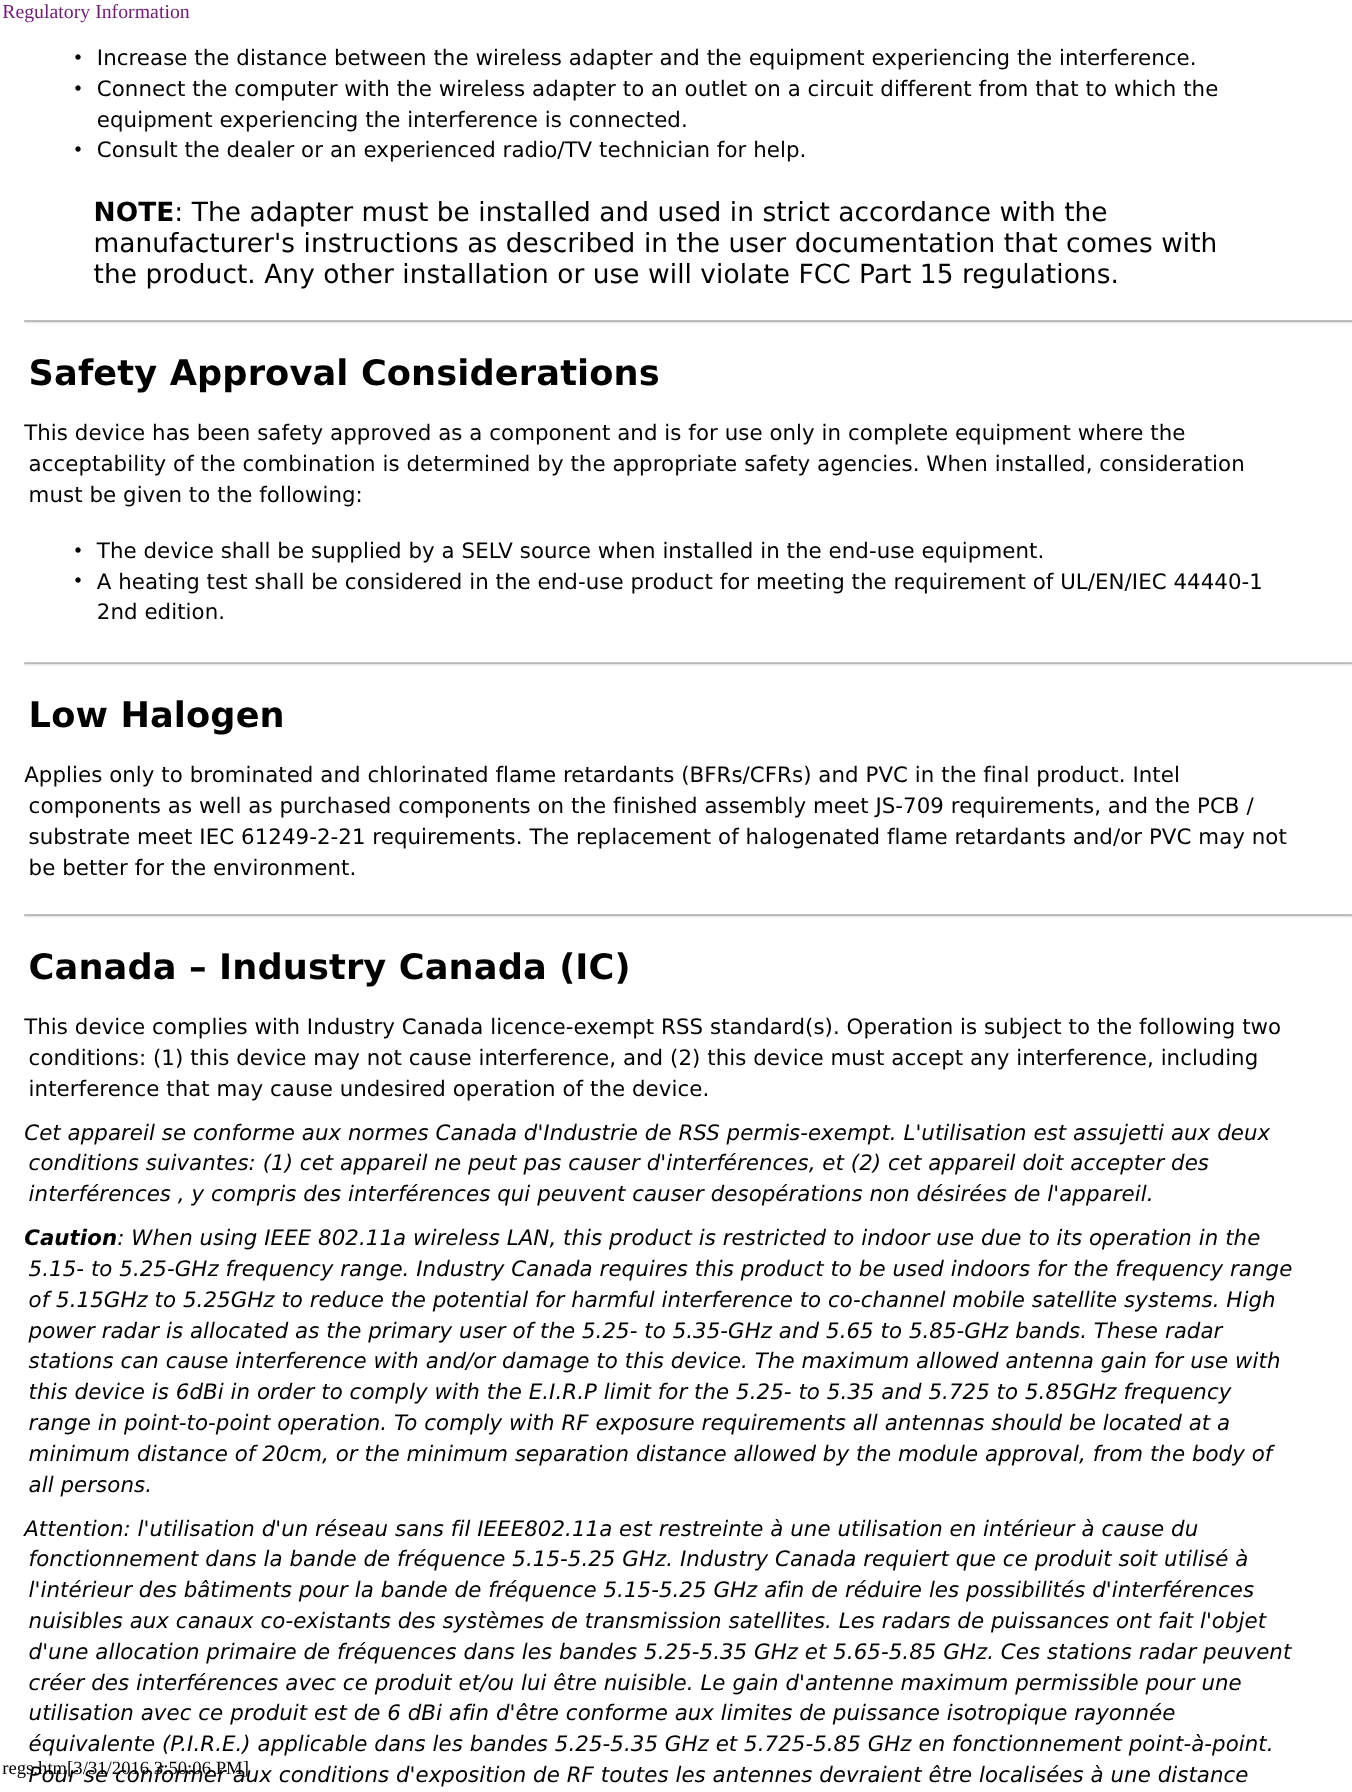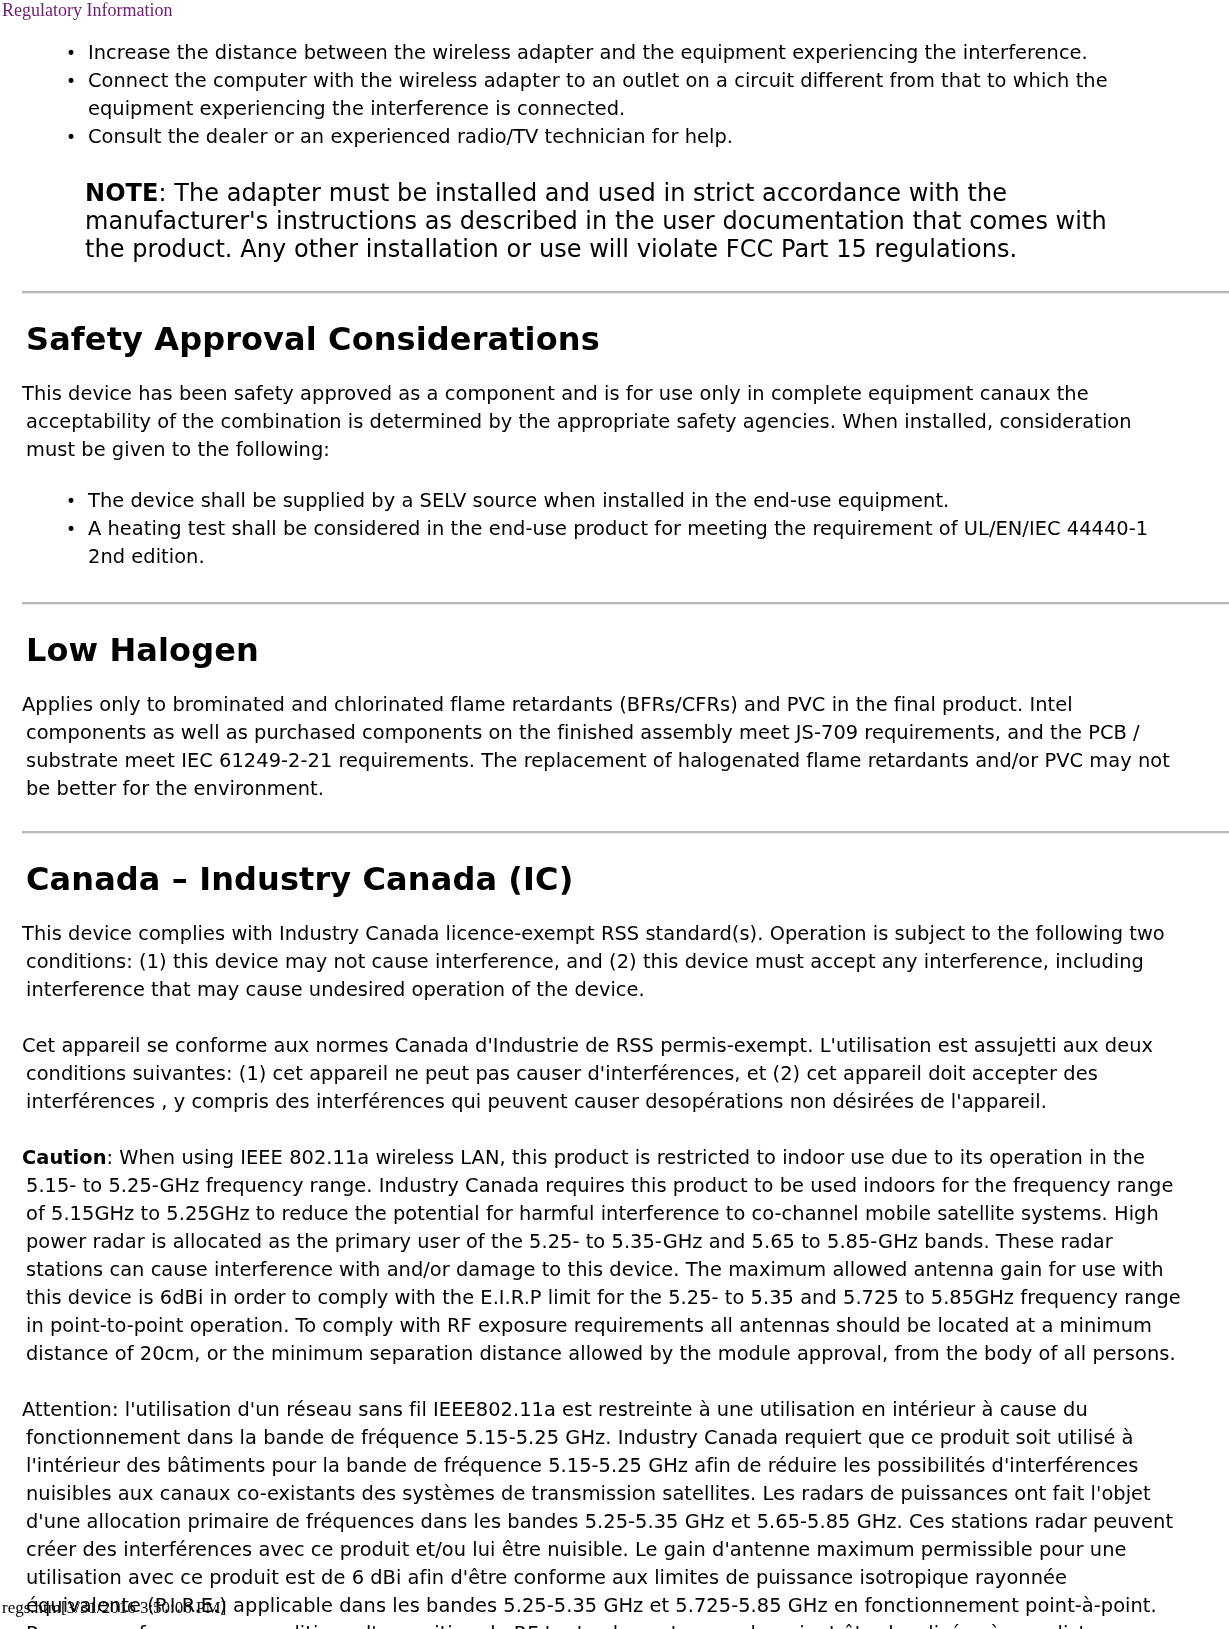--- a/index.html
+++ b/index.html
@@ -49,21 +49,21 @@
 
   
   p.body-para {
     margin: 0 0 0 0;
     padding: 0 48px 0 26px;
     font-size: 19.4px;
     line-height: 28px;
     text-indent: -4px;
     letter-spacing: 0.05px;
   }
-  p.body-para + p.body-para { margin-top: 28px; }
+  p.body-para + p.body-para { margin-top: 12px; font-style: italic; }
 
   ul.bullets {
     list-style: none;
     margin: 3px;
     padding: 0;
   }
   ul.bullets > li {
     position: relative;
     font-size: 19.4px;
     line-height: 28px;
@@ -131,21 +131,21 @@
     <b>NOTE</b><span>: </span><span>The adapter must be installed and used in strict accordance with the manufacturer's instructions as described in the user documentation that comes with the product. Any other installation or use will violate FCC Part 15 regulations.</span>
   </div>
 
   <div class="gap-before-hr"></div>
   <hr class="sep">
   <div class="gap-after-hr"></div>
 
   <h2 class="section-title">Safety Approval Considerations</h2>
   <div class="gap-after-head"></div>
 
-  <p class="body-para">This device has been safety approved as a component and is for use only in complete equipment canaux the acceptability of the combination is determined by the appropriate safety agencies. When installed, consideration must be given to the following:</p>
+  <p class="body-para">This device has been safety approved as a component and is for use only in complete equipment where the acceptability of the combination is determined by the appropriate safety agencies. When installed, consideration must be given to the following:</p>
 
   <div class="gap-list"></div>
 
   <ul class="bullets">
     <li>The device shall be supplied by a SELV source when installed in the end-use equipment.</li>
     <li>A heating test shall be considered in the end-use product for meeting the requirement of UL/EN/IEC 44440-1 2nd edition.</li>
   </ul>
 
   <div class="gap-before-hr"></div>
   <hr class="sep">

